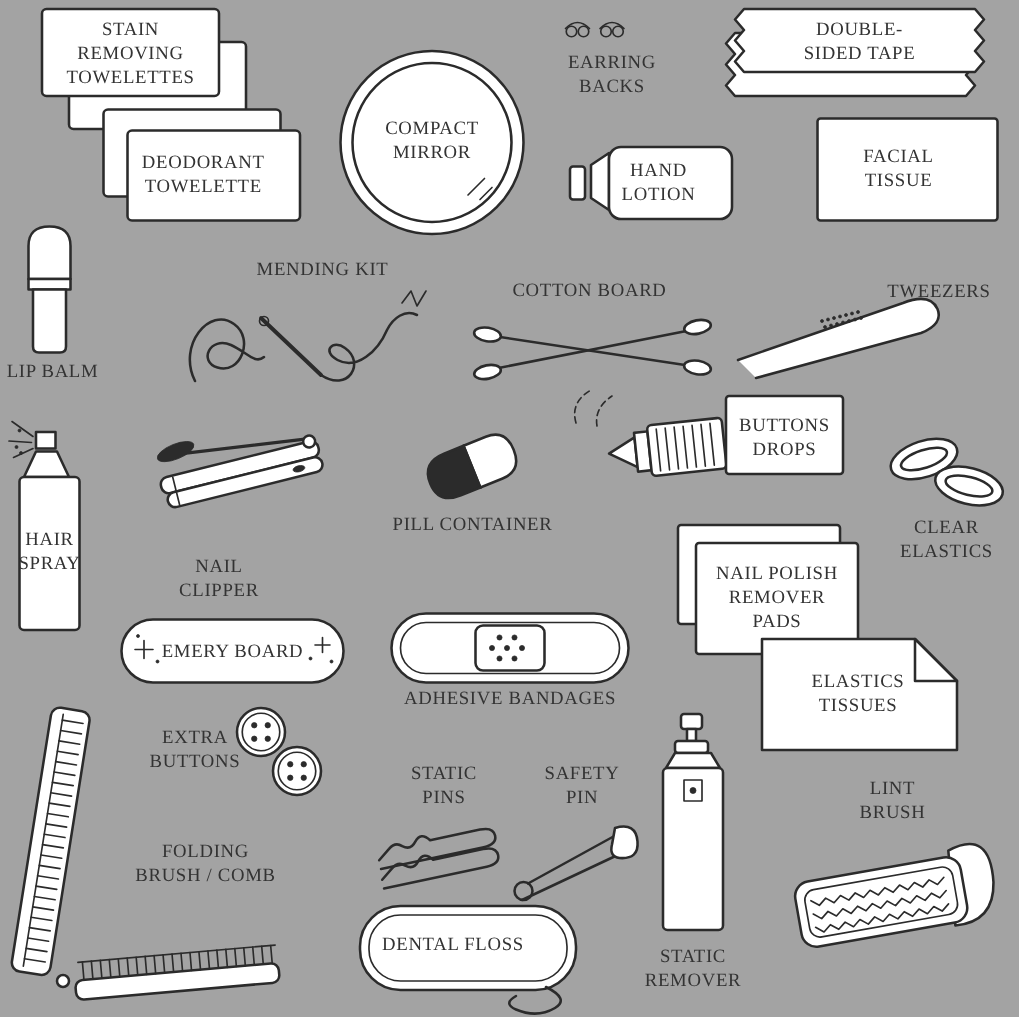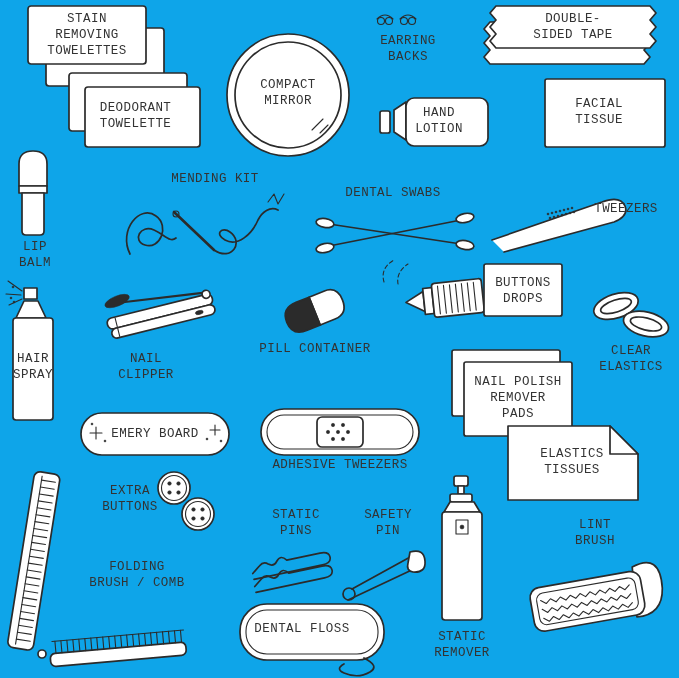--- a/index.html
+++ b/index.html
@@ -1,18 +1,18 @@
 <!DOCTYPE html>
 <html><head>
 <meta charset="utf-8">
 <style>
   *{box-sizing:border-box;margin:0;padding:0}
   html,body{background:#fff}
-  #canvas{position:relative;width:679px;height:678px;background:#0ea5e9;
-          font-family:Liberation Mono, monospace;overflow:hidden}
+  #canvas{position:relative;width:679px;height:678px;background:#a3a3a3;
+          font-family:Liberation Serif, serif;overflow:hidden}
   .item{position:absolute}
   .item svg{position:absolute;left:0;top:0;overflow:visible}
   .label{position:absolute;font-size:12.5px;line-height:1.26;letter-spacing:.45px;
          color:#333;text-align:center;white-space:pre-line;font-weight:400;z-index:3}
   .s{stroke:#2b2b2b;stroke-width:1.7;fill:none;stroke-linecap:round;stroke-linejoin:round}
   .f{fill:#fff}
   .k{fill:#2b2b2b;stroke:#2b2b2b;stroke-width:.5}
   .thin{stroke-width:1.1}
 </style>
 </head>
@@ -107,33 +107,33 @@
     <svg width="168" height="88" style="top:16px">
       <path class="s" d="M12,66 C0,42 22,16 38,28 C52,38 42,62 27,57 C14,53 22,36 36,42 C47,47 52,55 58,50"></path>
       <line x1="56" y1="24" x2="96" y2="62" class="s" style="stroke-width:2.6"></line>
       <circle cx="58" cy="26" r="3" class="s thin"></circle>
       <path class="s" d="M96,62 C114,74 126,54 112,44 C104,38 96,46 107,52 C120,59 134,46 140,32 C144,24 152,18 160,22"></path>
       <path class="s thin" d="M150,14 l6,-8 4,10 6,-10"></path>
     </svg>
   </div>
 
   <div class="item" style="left:313px;top:186px">
-    <div class="label" style="left:0;top:0;width:160px">DENTAL SWABS</div>
+    <div class="label" style="left:0;top:0;width:160px">COTTON BOARD</div>
     <svg width="164" height="52" style="top:22px">
       <line x1="16" y1="16" x2="148" y2="36" class="s"></line>
       <ellipse cx="12" cy="15" rx="9" ry="4.5" transform="rotate(9 12 15)" class="s f"></ellipse>
       <ellipse cx="152" cy="37" rx="9" ry="4.5" transform="rotate(9 152 37)" class="s f"></ellipse>
       <line x1="16" y1="38" x2="148" y2="12" class="s"></line>
       <ellipse cx="12" cy="40" rx="9" ry="4.5" transform="rotate(-11 12 40)" class="s f"></ellipse>
       <ellipse cx="152" cy="10" rx="9" ry="4.5" transform="rotate(-11 152 10)" class="s f"></ellipse>
     </svg>
   </div>
 
   <div class="item" style="left:486px;top:182px">
-    <div class="label" style="left:104px;top:20px;width:72px">TWEEZERS</div>
+    <div class="label" style="left:104px;top:5px;width:72px">TWEEZERS</div>
     <svg width="160" height="72" style="top:8px">
       <path class="s f" d="M6,50 L116,12 Q134,5 139,16 Q143,26 128,32 L18,62"></path>
       <g class="k">
         <circle cx="62" cy="24" r="1"></circle>
           <circle cx="66" cy="23" r="1"></circle>
           <circle cx="70" cy="22" r="1"></circle>
           <circle cx="74" cy="21" r="1"></circle>
           <circle cx="78" cy="20" r="1"></circle>
           <circle cx="82" cy="19" r="1"></circle>
           <circle cx="86" cy="18" r="1"></circle>
@@ -169,21 +169,21 @@
       <g transform="rotate(-14 72 46)">
         <path class="s" d="M34,27 L120,38" style="stroke-width:2.2"></path>
         <ellipse cx="33" cy="25" rx="13" ry="5" transform="rotate(-8 33 25)" class="k"></ellipse>
         <rect x="18" y="40" width="108" height="11" rx="5" class="s f"></rect>
         <rect x="20" y="51" width="106" height="10" rx="5" class="s f"></rect>
         <circle cx="121" cy="40" r="4" class="s f"></circle>
         <ellipse cx="110" cy="56" rx="4" ry="2" class="k"></ellipse>
         <line x1="27" y1="41" x2="27" y2="60" class="s thin"></line>
       </g>
     </svg>
-    <div class="label" style="left:8px;top:86px;width:100px">NAIL
+    <div class="label" style="left:8px;top:104px;width:100px">NAIL
 CLIPPER</div>
   </div>
 
   <div class="item" style="left:276px;top:278px">
     <svg width="78" height="70">
       <g transform="rotate(-22 39 34)">
         <path class="s f" d="M39,18 H55 Q69,18 69,33 Q69,48 55,48 H39 Z"></path>
         <path class="k" d="M39,18 H25 Q9,18 9,33 Q9,48 25,48 H39 Z" style="stroke-width:1.7"></path>
       </g>
     </svg>
@@ -252,21 +252,21 @@
       <g class="k">
         <circle cx="75" cy="23" r="1.7"></circle>
           <circle cx="85" cy="23" r="1.7"></circle>
         <circle cx="70" cy="30" r="1.7"></circle>
           <circle cx="80" cy="30" r="1.7"></circle>
           <circle cx="90" cy="30" r="1.7"></circle>
         <circle cx="75" cy="37" r="1.7"></circle>
           <circle cx="85" cy="37" r="1.7"></circle>
       </g>
     </svg>
-    <div class="label" style="left:0;top:56px;width:164px">ADHESIVE TWEEZERS</div>
+    <div class="label" style="left:0;top:56px;width:164px">ADHESIVE BANDAGES</div>
   </div>
 
   <div class="item" style="left:502px;top:420px">
     <svg width="142" height="86">
       <path class="s f" d="M6,6 H108 L136,34 V80 H6 Z"></path>
       <path class="s f" d="M108,6 V34 H136 Z"></path>
     </svg>
     <div class="label" style="left:12px;top:27px;width:116px">ELASTICS
 TISSUES</div>
   </div>

